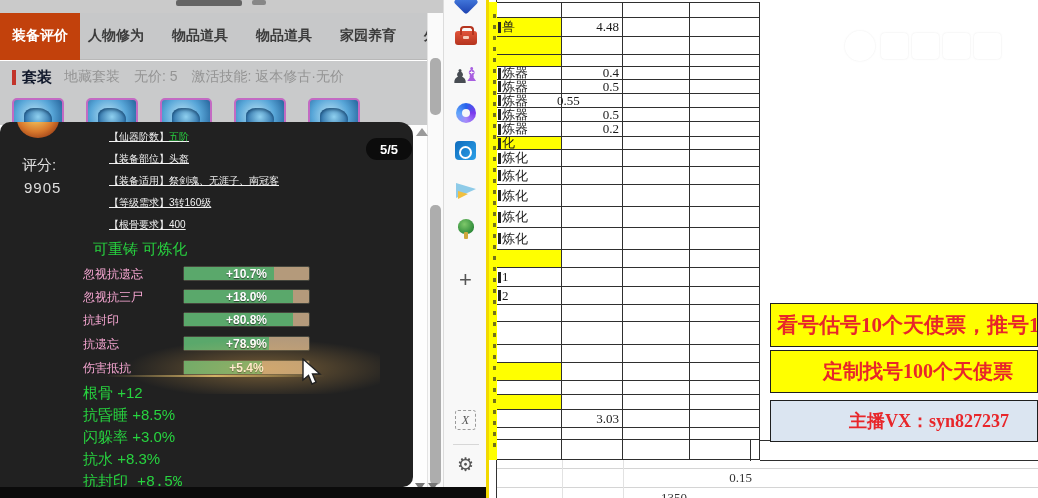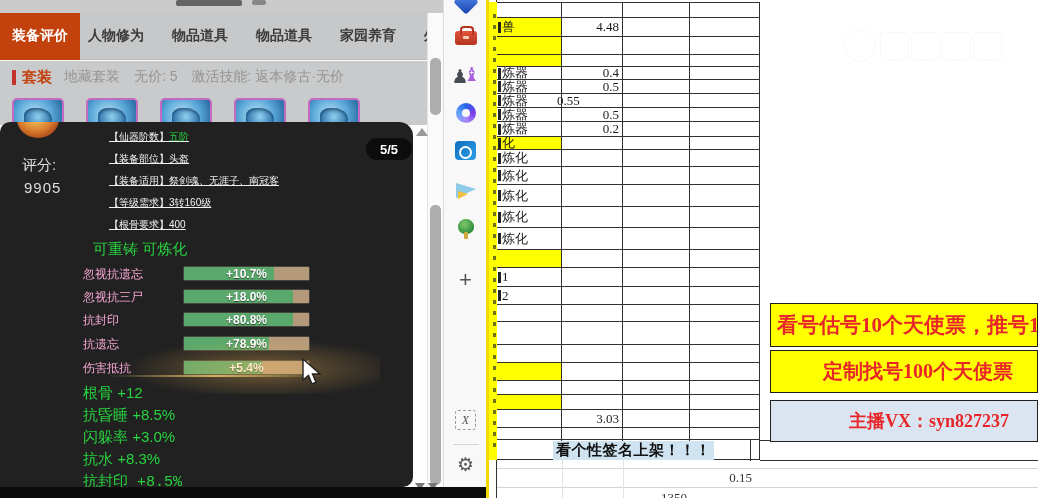--- a/index.html
+++ b/index.html
@@ -14,21 +14,21 @@
   .title-frag2{position:absolute;left:252px;top:0;width:14px;height:5px;background:#5a5a5a;border-radius:2px;opacity:.6;}
   .tabbar{position:absolute;left:0;top:13px;width:427px;height:47px;background:#c7c8c9;border-bottom:1px solid #b8b8b8;
           display:flex;align-items:center;}
   .tab{font-size:14px;font-weight:bold;color:#3c3c3c;white-space:nowrap;margin-right:28px;cursor:pointer;}
   .tab.active{background:#c2410c;color:#fff;width:80px;height:47px;display:flex;align-items:center;justify-content:center;
           margin:0 8px 0 0;flex:0 0 80px;}
   .contentgray{position:absolute;left:0;top:61px;width:427px;height:64px;background:#c9cacb;}
   .contentwhite{position:absolute;left:0;top:125px;width:427px;height:362px;background:#fdfdfd;}
   .suitrow{position:absolute;left:0;top:64px;width:427px;height:26px;display:flex;align-items:center;}
   .redbar{width:4px;height:15px;background:#c2342a;margin-left:12px;margin-right:6px;}
-  .suit-label{font-size:15px;font-weight:bold;color:#c2410c;margin-right:12px;}
+  .suit-label{font-size:15px;font-weight:bold;color:#0f172a;margin-right:12px;}
   .suit-name,.suit-price,.suit-skill{font-size:14px;color:#949494;margin-right:14px;white-space:nowrap;}
   .icons{position:absolute;left:0;top:98px;height:50px;}
   .slot{position:absolute;top:0;width:52px;height:48px;border:2px solid #c36ac3;border-radius:5px;
         background:radial-gradient(circle at 42% 35%, #bfe6f7 0%, #58a6d8 45%, #1d5a92 85%);cursor:pointer;}
   .slot::after{content:'';position:absolute;left:10px;top:8px;width:28px;height:22px;border-radius:40% 60% 55% 45%;
         background:radial-gradient(circle at 50% 40%, #8fd0ef, #2a6ea6 75%);box-shadow:0 2px 3px rgba(0,30,60,.45) inset;}
 
   
   .scrollzone{position:absolute;left:427px;top:13px;width:16px;height:474px;background:#fafafa;border-left:1px solid #e3e3e3;}
   .sthumb{position:absolute;left:2px;width:11px;background:#adadad;border-radius:5px;}
@@ -472,21 +472,20 @@
           <div class="ext"></div>
         </div>
       </div>
     <div id="right-cells">
         <div class="rcell" style="top: 303px; height: 44px; background: rgb(255, 255, 0); font-size: 21px; justify-content: flex-start; padding: 0px 0px 0px 6px;">看号估号10个天使票，推号100—</div>
         <div class="rcell" style="top: 350px; height: 43px; background: rgb(255, 255, 0); font-size: 20px; justify-content: flex-end; padding: 0px 24px 0px 0px;">定制找号100个天使票</div>
         <div class="rcell" style="top: 400px; height: 42px; background: rgb(219, 229, 241); font-size: 18px; justify-content: flex-end; padding: 0px 28px 0px 0px;">主播VX：syn827237</div>
       </div>
     <div class="selrow-vline"></div>
     <div class="selrow-ext"></div>
-    <div class="seltext">看个性签名上架！！！</div>
     <div class="faintline" style="top:468px;"></div>
     <div class="faintline" style="top:487px;"></div>
     <div class="faintv"></div>
     <div class="faintv2"></div>
     <div class="fval v015">0.15</div>
     <div class="fval v1350">1350</div>
   </section>
 
   <div class="watermark">
     <div class="wm-ring"></div>

